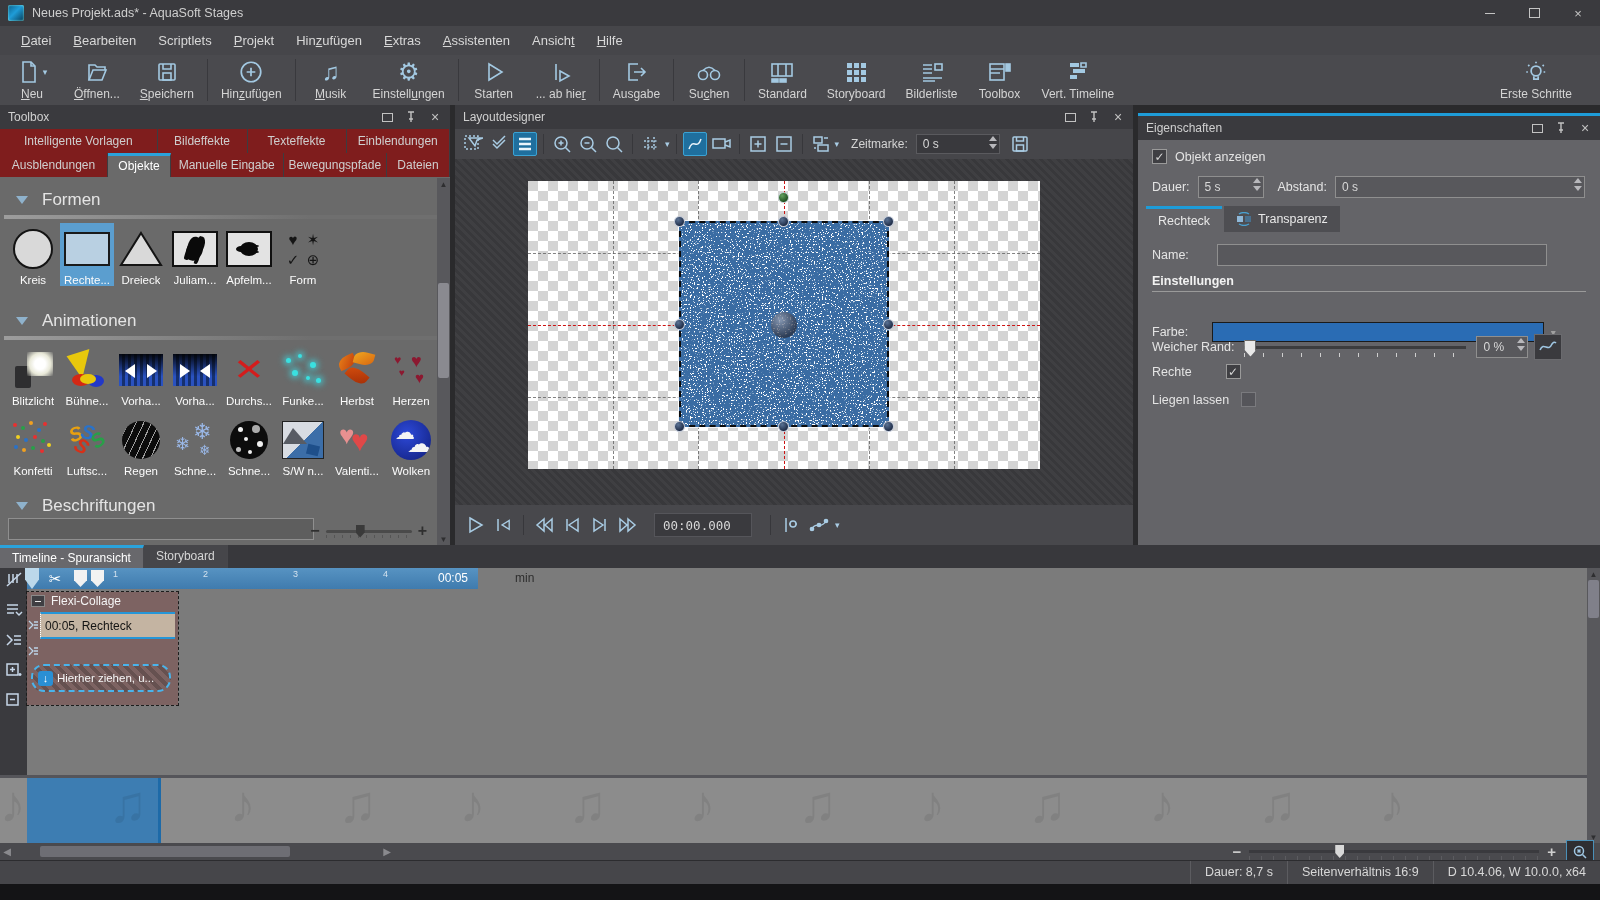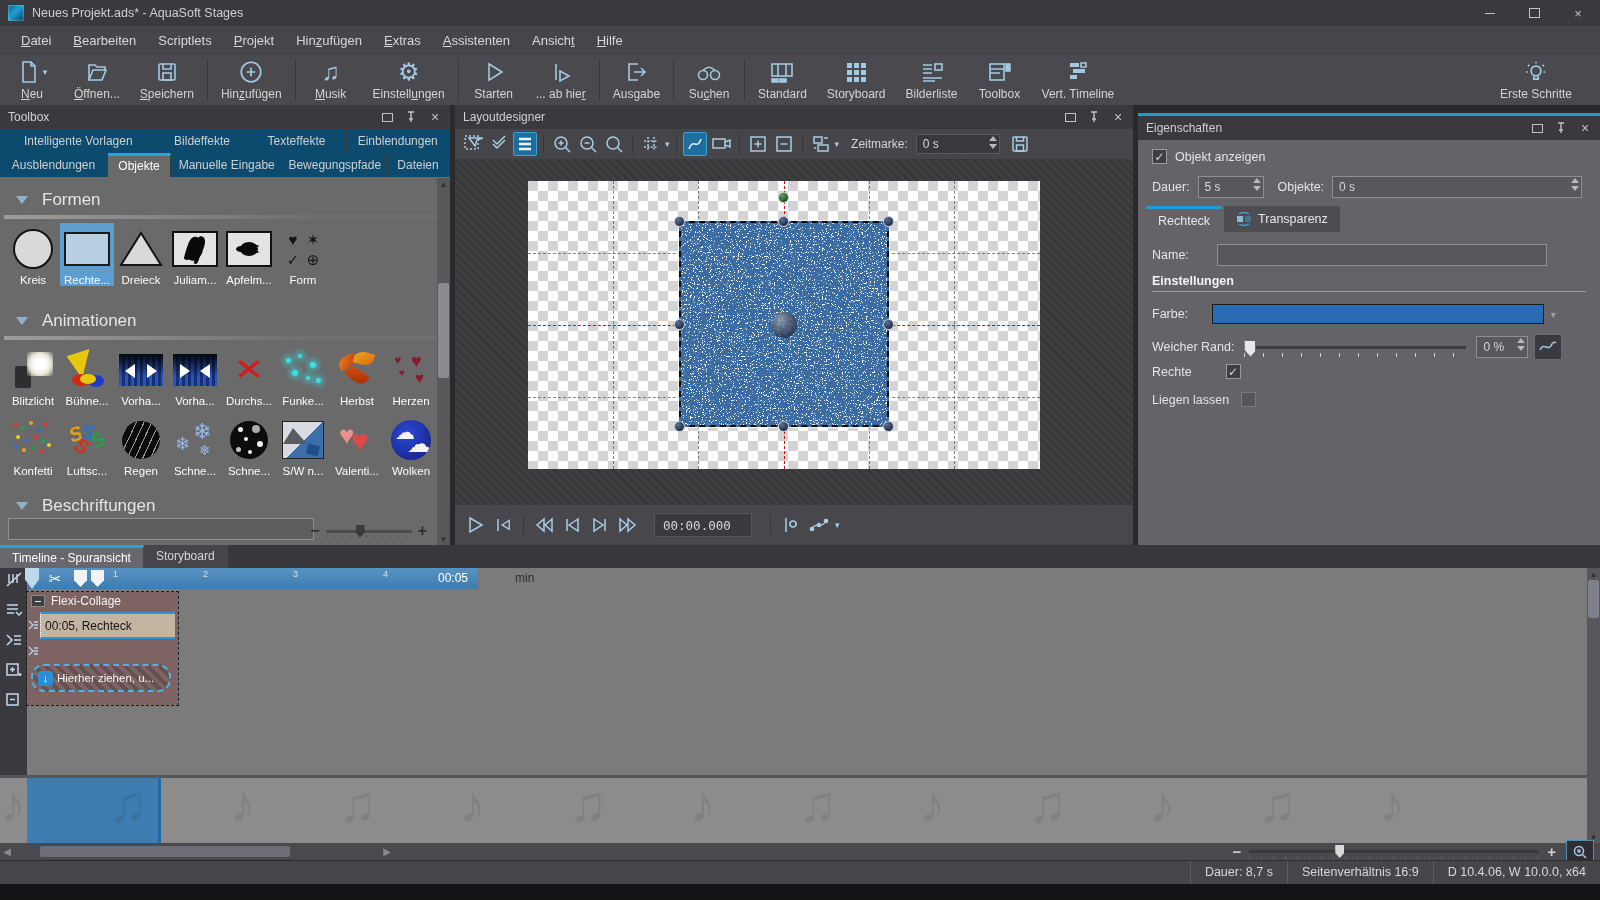--- a/index.html
+++ b/index.html
@@ -35,21 +35,21 @@
   .panel{position:absolute;background:#6a6a6a;}
   .phead{height:24px;background:#3a3a3e;display:flex;align-items:center;padding:0 8px;}
   .ptitle{font-size:12px;color:#d0d0d0;}
   .pbtns{margin-left:auto;display:flex;gap:10px;align-items:center;}
   .pbtn{color:#c2c2c2;font-size:12px;display:flex;align-items:center;justify-content:center;width:14px;height:14px;}
   .pbtn .box{width:9px;height:7px;border:1px solid #c2c2c2;}
   .pbtn svg{stroke:#c2c2c2;fill:none;stroke-width:1.4;}
 
   
   #toolbox{left:0;top:105px;width:450px;height:440px;}
-  .tbtabs{background:#0c4a6e;display:flex;}
+  .tbtabs{background:#7f1d1d;display:flex;}
   .tbtab{flex-grow:1;text-align:center;font-size:12px;color:#cscs;color:#cfcfcf;line-height:24px;height:24px;border-right:1px solid #3c3c40;box-sizing:border-box;}
   .tbtab.active{background:#6a6a6a;border-top:3px solid #2aa3dc;line-height:21px;color:#ffffff;}
   .tb-content{position:absolute;left:4px;top:73px;width:437px;height:367px;background:#6a6a6a;overflow:hidden;}
   .sechead{position:absolute;left:12px;display:flex;align-items:center;gap:14px;color:#e4e4e4;font-size:17px;}
   .sechead .tri{width:0;height:0;border-left:6px solid transparent;border-right:6px solid transparent;border-top:8px solid #8fb2cc;}
   .secrule{position:absolute;left:0;width:437px;height:4px;background:linear-gradient(to right,#9d9d9d,#6f6f6f 70%);}
   .itemrow{position:absolute;left:2px;display:flex;}
   .tbitem{width:54px;display:flex;flex-direction:column;align-items:center;padding-top:4px;}
   .tbitem.selected{background:#5b9ecf;}
   .tbicon{width:46px;height:44px;display:flex;align-items:center;justify-content:center;position:relative;}
@@ -915,21 +915,21 @@
 
   <div class="prow" style="left:14px;top:60px;">
     <span>Dauer:</span>
     <span class="pinput" style="width:66px;margin-left:8px;">
       <span>5 s</span>
       <span class="spin">
           <i class="up"></i>
           <i class="dn"></i>
         </span>
     </span>
-    <span style="margin-left:14px;">Objekte:</span>
+    <span style="margin-left:14px;">Abstand:</span>
     <span class="pinput" style="width:250px;margin-left:8px;">
       <span>0 s</span>
       <span class="spin">
           <i class="up"></i>
           <i class="dn"></i>
         </span>
     </span>
   </div>
 
   <div class="prow" style="left:8px;top:90px;align-items:flex-end;gap:2px;">
@@ -949,21 +949,21 @@
   <div class="prow" style="left:14px;top:128px;">
     <span>Name:</span>
     <span class="pinput" style="width:330px;margin-left:28px;">
       <span></span>
     </span>
   </div>
 
   <div class="prow sectitle" style="left:14px;top:158px;">Einstellungen</div>
   <div class="hrline" style="left:14px;top:175px;width:434px;"></div>
 
-  <div class="prow" style="left:14px;top:188px;">
+  <div class="prow" style="left:14px;top:206px;">
     <span>Farbe:</span>
     <span class="swatch" style="width: 330px; margin-left: 24px; background: linear-gradient(rgb(42, 108, 180), rgb(42, 108, 180));"></span>
     <span class="caretbox">▾</span>
   </div>
 
   <div class="prow" style="left:14px;top:218px;">
     <span>Weicher Rand:</span>
     <span class="sldtrack" style="width:222px;margin-left:10px;">
       <span class="ticks"></span>
       <span class="sldthumb" style="left:0;"></span>

